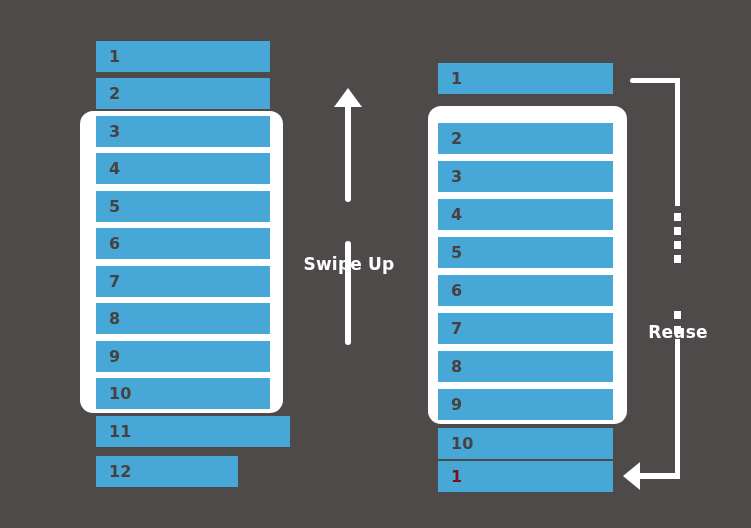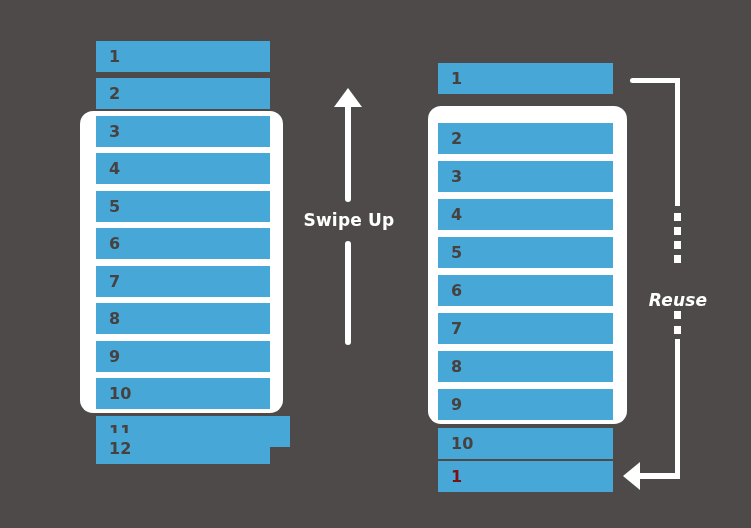--- a/index.html
+++ b/index.html
@@ -15,24 +15,24 @@
   .viewport-frame.left{left:80px;top:111px;width:203px;height:302px;}
   .viewport-frame.right{left:428px;top:106px;width:199px;height:318px;}
   .list{position:absolute;left:0;top:0;width:100%;height:100%;pointer-events:none;}
   .bar{position:absolute;background:var(--bar);}
   .num{
     display:block;padding-left:13px;font-weight:bold;font-size:16px;
     line-height:32px;color:var(--bar-text);
   }
   .label{
     position:absolute;color:var(--arrow);font-weight:bold;font-size:17px;
-    text-align:center;letter-spacing:0.2px;
+    text-align:center;letter-spacing:0.2px;margin-top:44px;
   }
   .swipe-label{left:299px;top:210px;width:100px;}
-  .reuse-label{left:628px;top:290px;width:100px;font-style:italic;}
+  .reuse-label{left:628px;top:278px;width:100px;}
   
   .head-up{
     position:absolute;left:334px;top:88px;width:0;height:0;
     border-left:14px solid transparent;border-right:14px solid transparent;
     border-bottom:19px solid var(--arrow);
   }
   .shaft{position:absolute;left:345px;width:6px;background:var(--arrow);border-radius:3px;}
   .shaft1{top:104px;height:98px;}
   .shaft2{top:241px;height:104px;}
   
@@ -83,21 +83,21 @@
       </div>
       <div class="bar" style="left: 96px; top: 341px; width: 174px; height: 31px;">
         <span class="num">9</span>
       </div>
       <div class="bar" style="left: 96px; top: 378px; width: 174px; height: 31px;">
         <span class="num">10</span>
       </div>
       <div class="bar" style="left: 96px; top: 416px; width: 194px; height: 31px;">
         <span class="num">11</span>
       </div>
-      <div class="bar" style="left: 96px; top: 433px; width: 174px; height: 31px;">
+      <div class="bar" style="left: 96px; top: 456px; width: 142px; height: 31px;">
         <span class="num">12</span>
       </div>
     </div>
   <div id="right-list" class="list">
       <div class="bar" style="left: 438px; top: 63px; width: 175px; height: 31px;">
         <span class="num">1</span>
       </div>
       <div class="bar" style="left: 438px; top: 123px; width: 175px; height: 31px;">
         <span class="num">2</span>
       </div>

